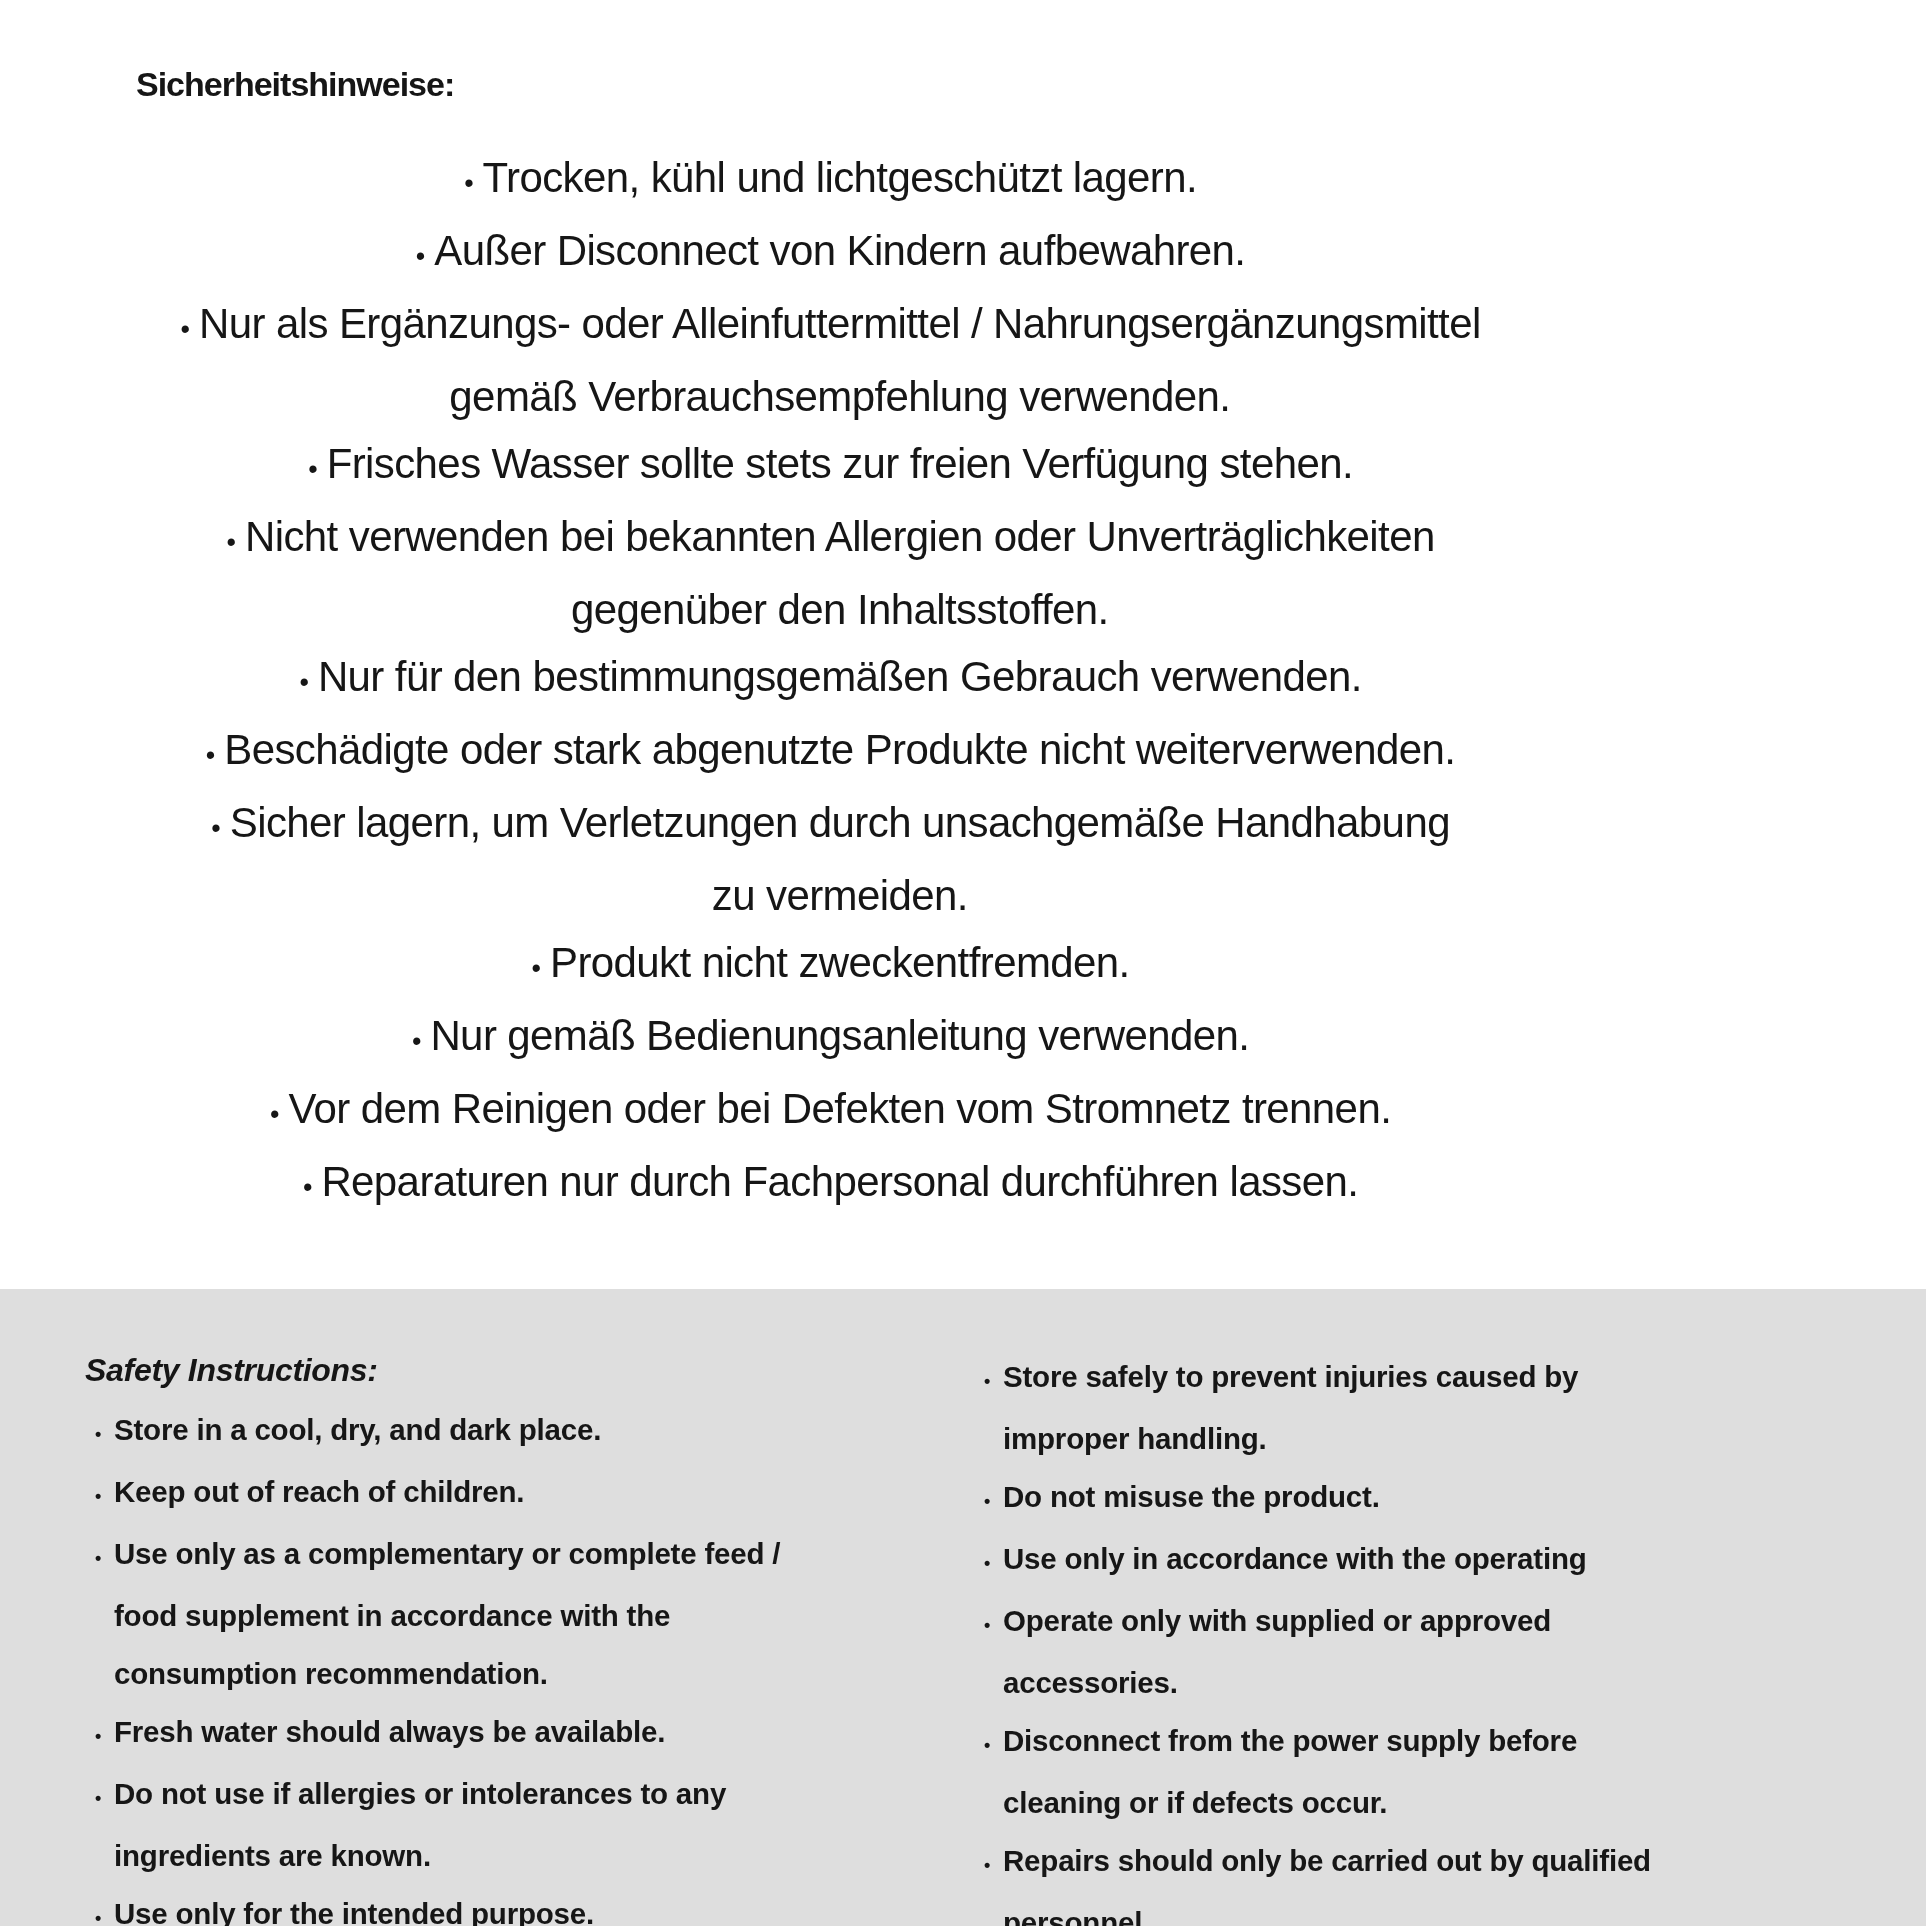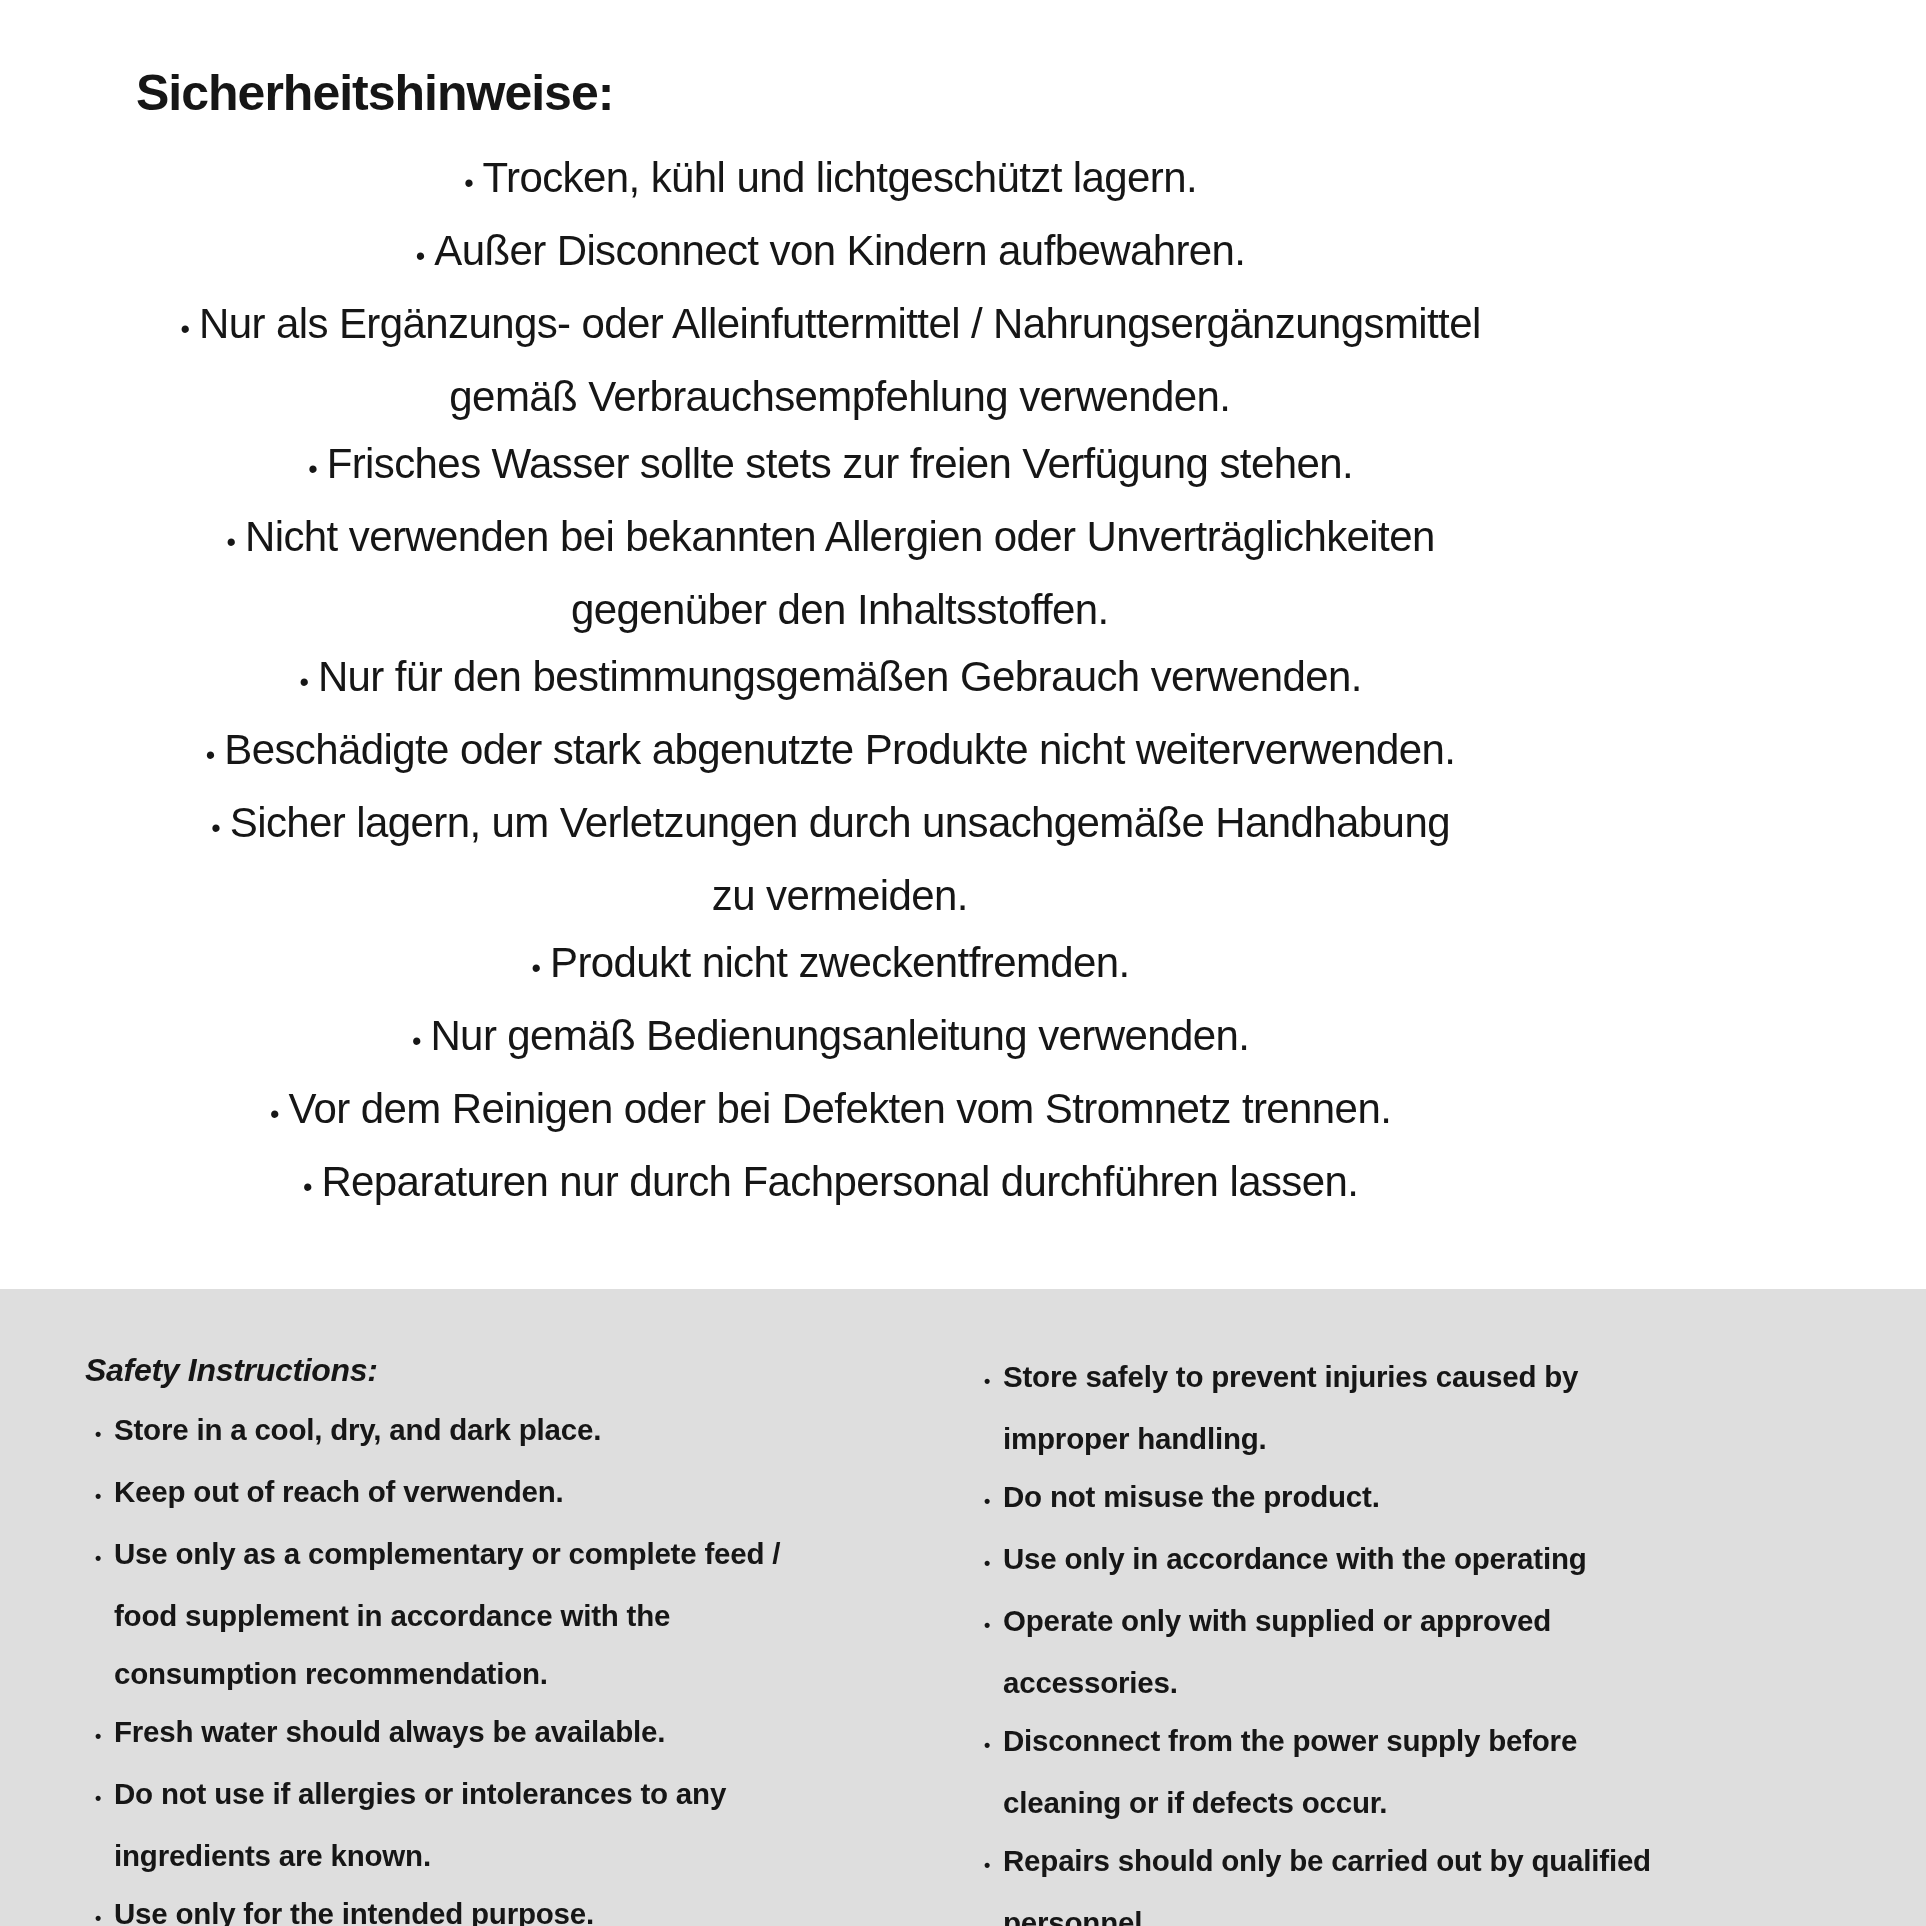--- a/index.html
+++ b/index.html
@@ -14,21 +14,21 @@
     color:var(--ink);
     font-family:"Liberation Sans", sans-serif;
     position:relative;
     overflow:hidden;
   }
   .page{position:absolute;inset:0;}
   
   .de-title{
     position:absolute;
     left:136px;top:66px;
-    font-size:50px;
+    font-size:34px;
     font-weight:bold;
     letter-spacing:-1px;
     line-height:1.1;
     white-space:nowrap;
   }
   .de-list{
     position:absolute;
     left:171px;top:144px;
     font-size:42px;
     letter-spacing:-0.6px;
@@ -102,21 +102,21 @@
       <div class="de-row"><span class="bullet">•</span><span class="txt">Vor dem Reinigen oder bei Defekten vom Stromnetz trennen.</span></div>
       <div class="de-row"><span class="bullet">•</span><span class="txt">Reparaturen nur durch Fachpersonal durchführen lassen.</span></div>
     </div>
 
   <div class="band"></div>
 
   <div class="en-title">Safety Instructions:</div>
 
   <div class="en-list en-list-left">
       <div class="en-row"><span class="bullet">•</span><span class="txt">Store in a cool, dry, and dark place.</span></div>
-      <div class="en-row"><span class="bullet">•</span><span class="txt">Keep out of reach of verwenden.</span></div>
+      <div class="en-row"><span class="bullet">•</span><span class="txt">Keep out of reach of children.</span></div>
       <div class="en-row"><span class="bullet">•</span><span class="txt">Use only as a complementary or complete feed /</span></div>
       <div class="en-row"><span class="bullet"></span><span class="txt">food supplement in accordance with the</span></div>
       <div class="en-row"><span class="bullet"></span><span class="txt">consumption recommendation.</span></div>
       <div class="en-row"><span class="bullet">•</span><span class="txt">Fresh water should always be available.</span></div>
       <div class="en-row"><span class="bullet">•</span><span class="txt">Do not use if allergies or intolerances to any</span></div>
       <div class="en-row"><span class="bullet"></span><span class="txt">ingredients are known.</span></div>
       <div class="en-row"><span class="bullet">•</span><span class="txt">Use only for the intended purpose.</span></div>
       <div class="en-row"><span class="bullet">•</span><span class="txt">Do not reuse damaged or heavily worn products.</span></div>
     </div>
 

